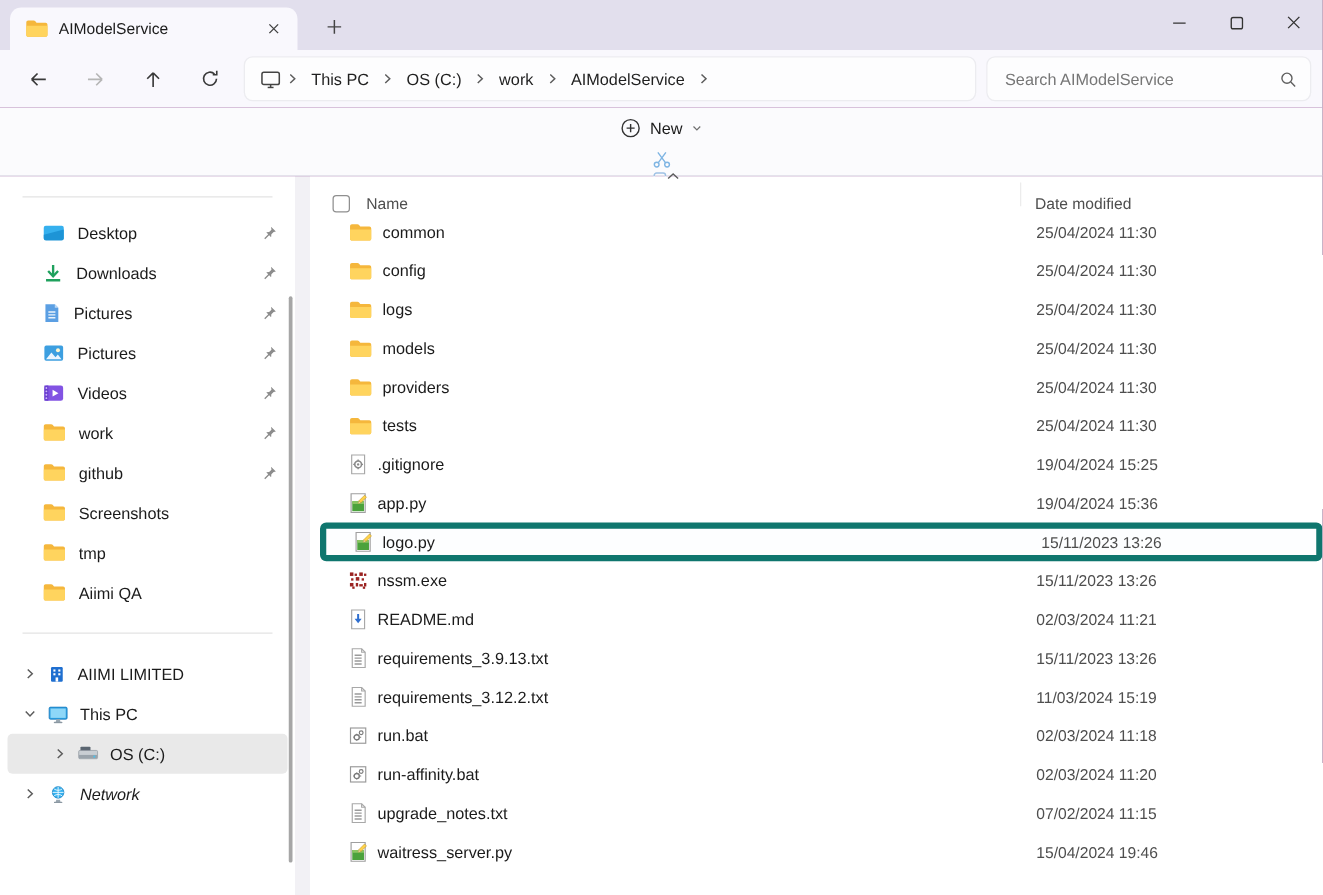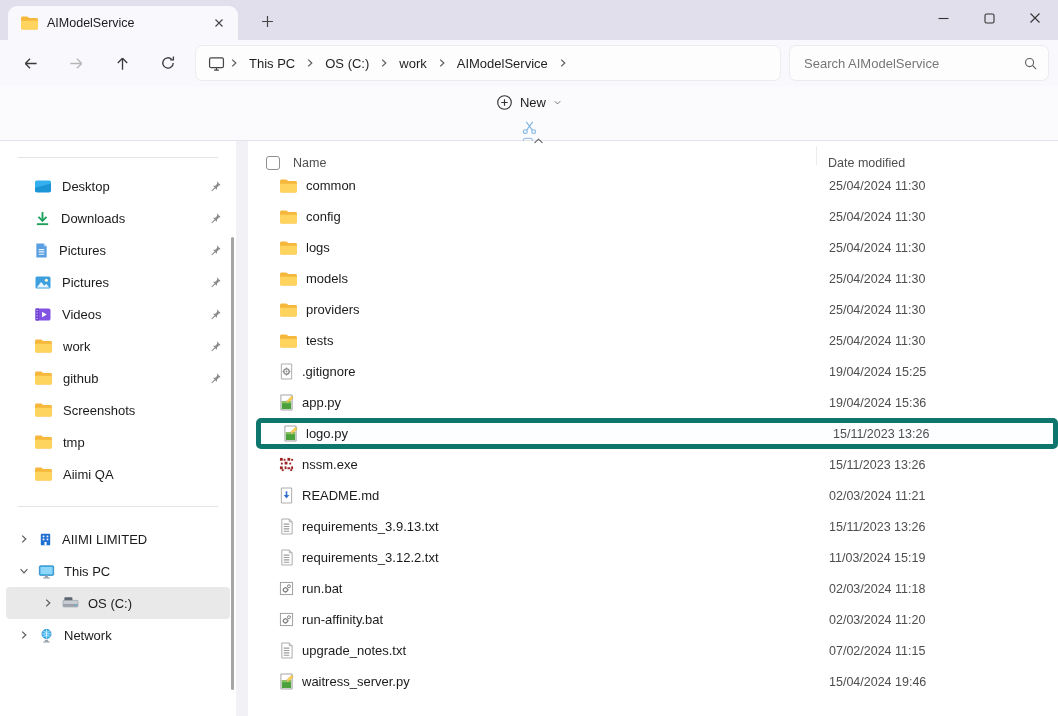--- a/index.html
+++ b/index.html
@@ -491,21 +491,21 @@
             <span class="icon">
               <svg width="17" height="14" viewBox="0 0 18 14">
                 <rect x="2.5" y="1" width="8.5" height="4" rx=".8" fill="#5a6570"></rect>
                 <rect x="1" y="4.2" width="16" height="7" rx="1" fill="#c9ced3" stroke="#8f979e" stroke-width=".6"></rect>
                 <rect x="1.3" y="8" width="15.4" height="2.9" fill="#9aa3ab"></rect>
                 <circle cx="14.3" cy="9.4" r=".9" fill="#47c2ef"></circle>
               </svg>
             </span>
             <span class="tree-label">OS (C:)</span>
           </div>
-          <div class="tree-item" style="padding-left: 12px;">
+          <div class="tree-item" style="padding-left: 12px; font-style: italic;">
             <span class="icon expander">
               <svg width="10" height="10" viewBox="0 0 10 10">
                 <path d="M3.2 1.6 6.8 5 3.2 8.4" fill="none" stroke="#5c5c5c" stroke-width="1.2"></path>
               </svg>
             </span>
             <span class="icon">
               <svg width="17" height="15" viewBox="0 0 18 16">
                 <circle cx="9" cy="6.3" r="4.9" fill="#35b0ee" stroke="#1b84c4" stroke-width=".7"></circle>
                 <path d="M4.3 6.3h9.4M9 1.6v9.4M5.6 3.4c2 1.5 4.8 1.5 6.8 0M5.6 9.2c2-1.5 4.8-1.5 6.8 0" stroke="#e8f7ff" stroke-width=".8" fill="none"></path>
                 <path d="M7 14.6h4l-.4-2h-3.2z" fill="#9aa7b0"></path>

